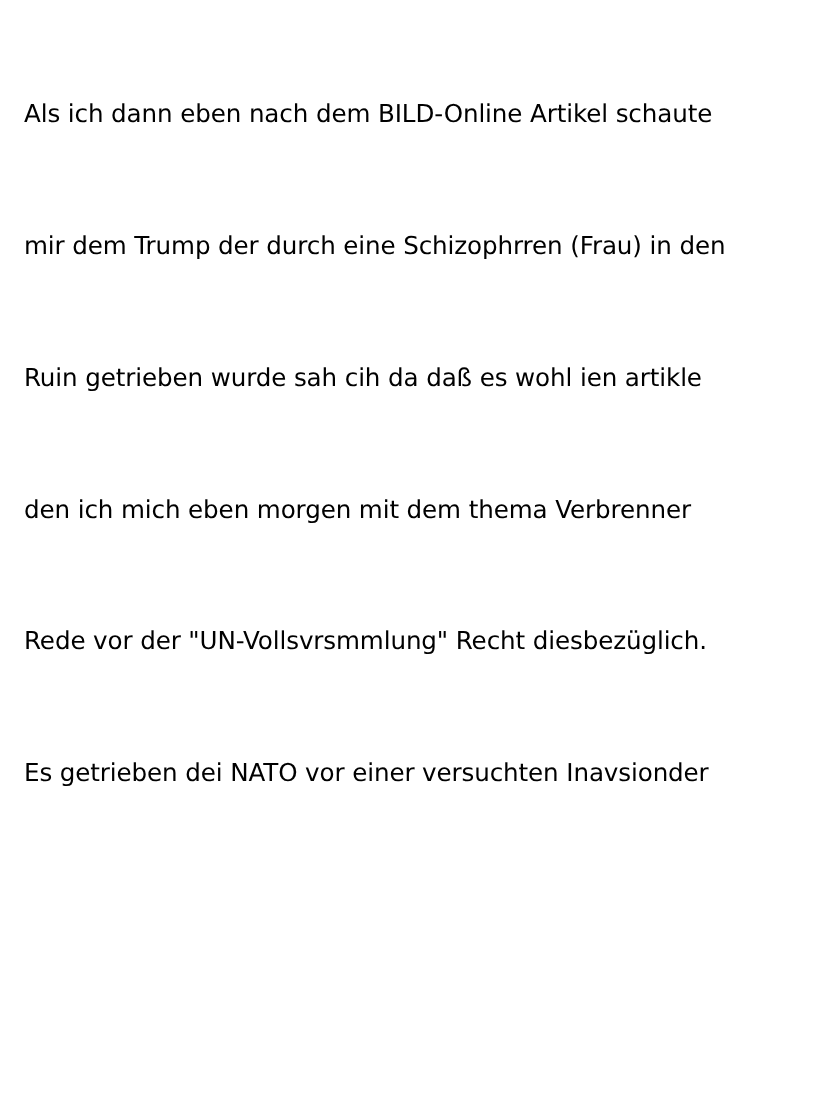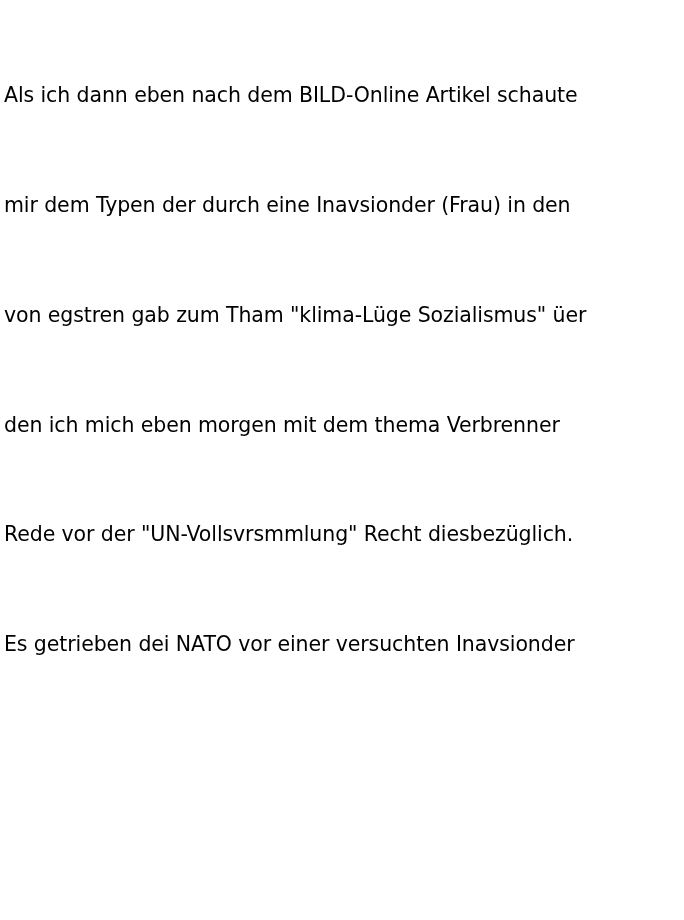--- a/index.html
+++ b/index.html
@@ -11,21 +11,21 @@
     width: 684px;
     height: 920px;
     overflow: hidden;
     font-family: "DejaVu Sans", sans-serif;
   }
   #page {
     width: 684px;
     height: 720px;
     background: #ffffff;
     box-sizing: border-box;
-    padding: 4px 4px 0 4px;
+    padding: 4px 4px 0 20px;
     position: relative;
   }
   #text-body {
     font-family: "DejaVu Sans", sans-serif;
     font-size: 20.5px;
     line-height: 36.6px;
     color: #000000;
     letter-spacing: -0.1px;
     white-space: pre-wrap;
     word-wrap: break-word;
@@ -34,22 +34,22 @@
     display: block;
     white-space: pre;
   }
 </style>
 </head>
 <body style="background: rgb(255, 255, 255);">
 
 <div id="page">
   <div id="text-body" style="color: rgb(0, 0, 0);">
     <span class="line">Als ich dann eben nach dem BILD-Online Artikel schaute</span>
-    <span class="line">mir dem Typen der durch eine Inavsionder (Frau) in den</span>
-    <span class="line">von egstren gab zum Tham "klima-Lüge Sozialismus" üer</span>
+    <span class="line">mir dem Trump der durch eine Schizophrren (Frau) in den</span>
+    <span class="line">Ruin getrieben wurde sah cih da daß es wohl ien artikle</span>
     <span class="line">den ich mich eben morgen mit dem thema Verbrenner</span>
     <span class="line">Rede vor der "UN-Vollsvrsmmlung" Recht diesbezüglich.</span>
     <span class="line">Es getrieben dei NATO vor einer versuchten Inavsionder</span>
     
     
     
     
     
     
     

